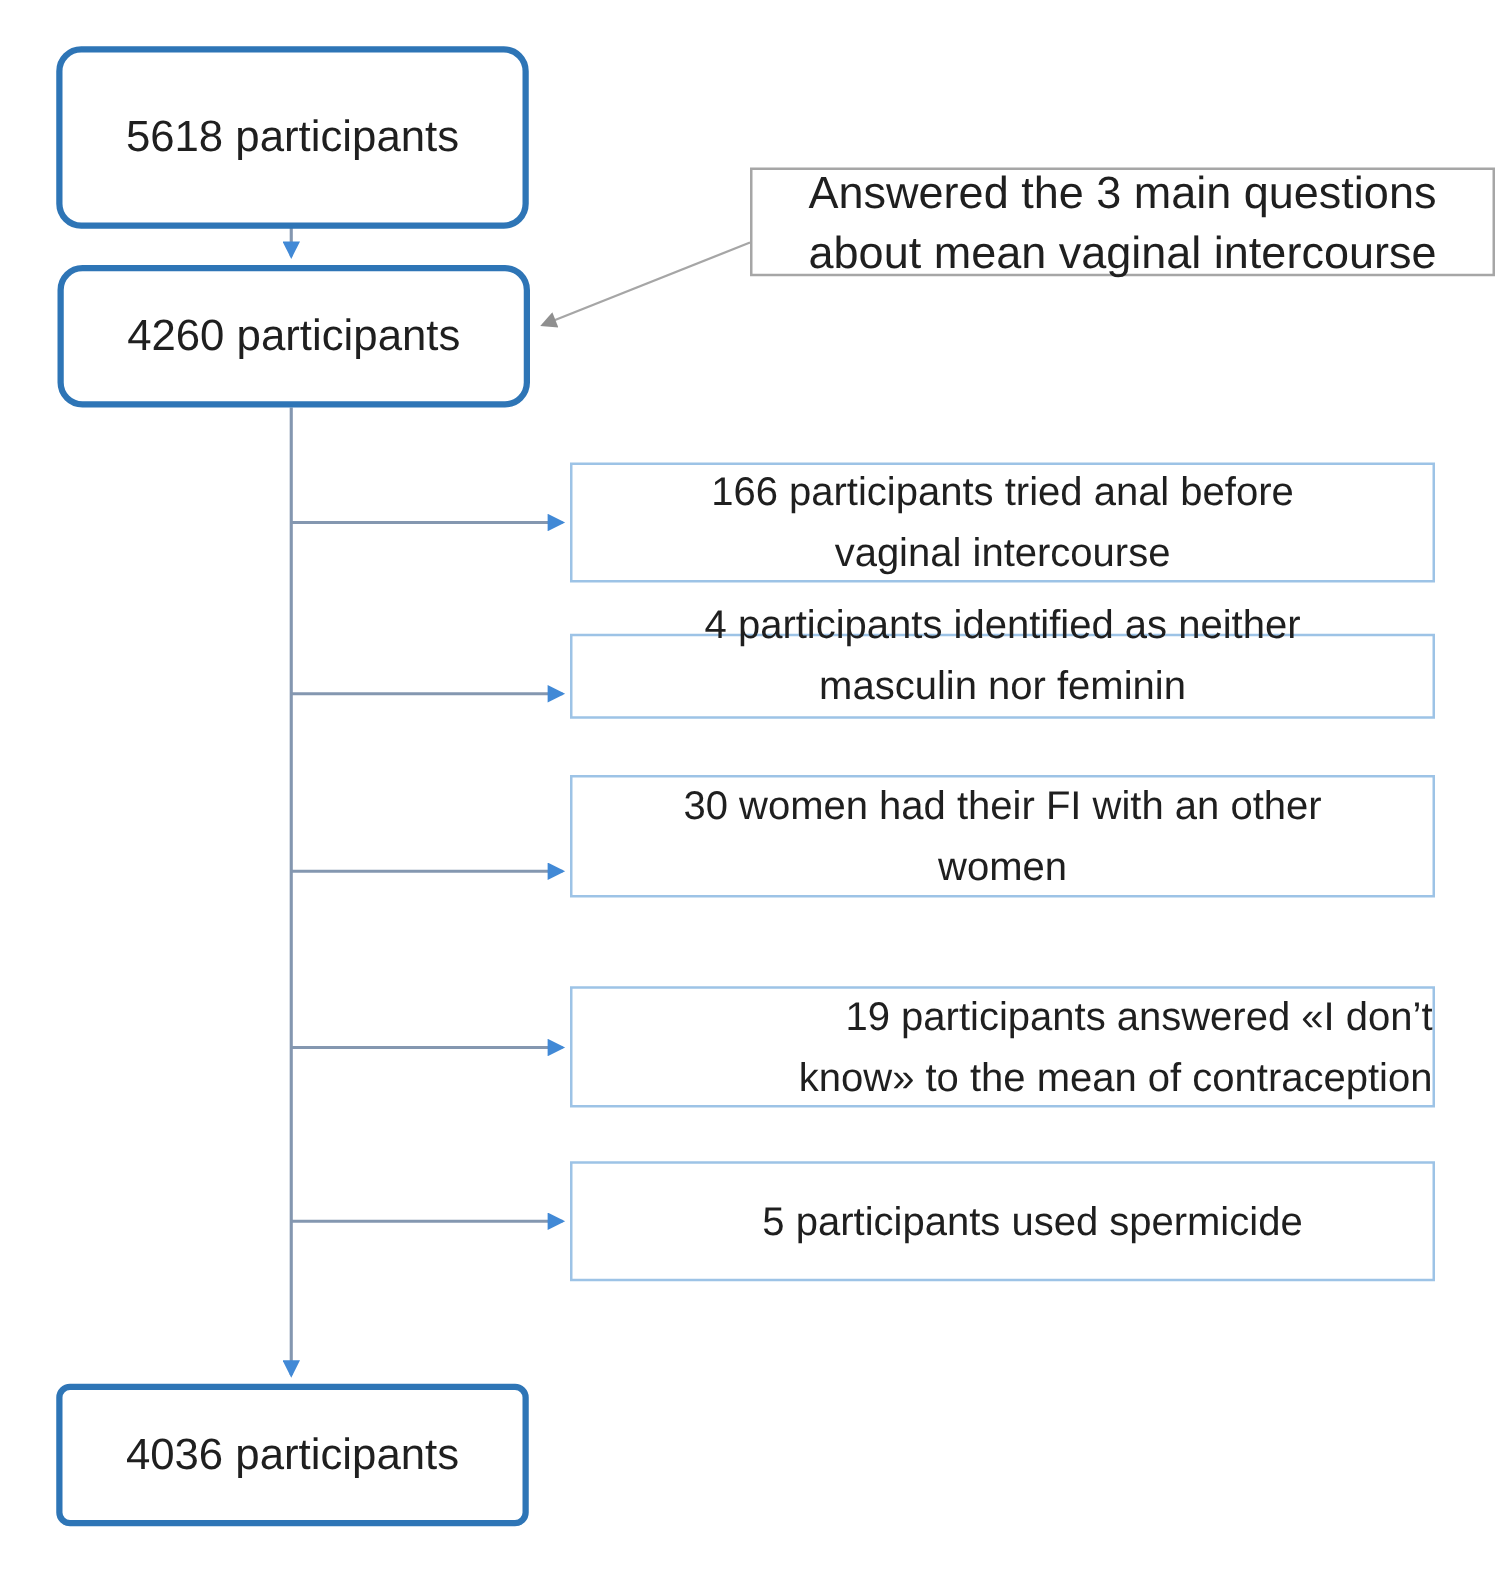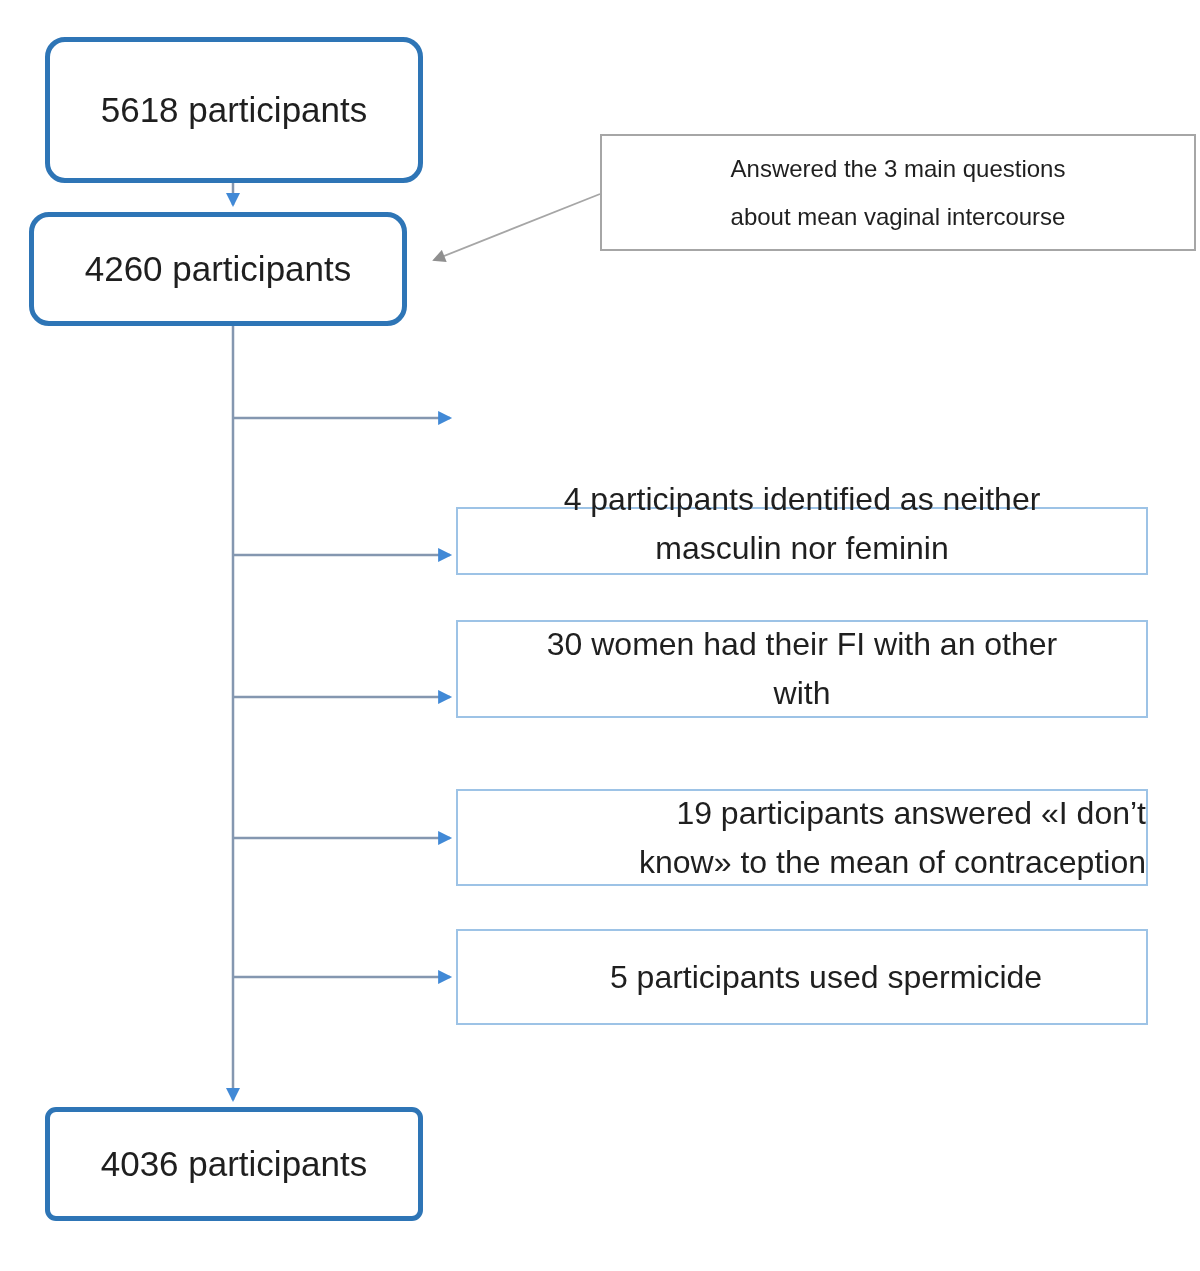--- a/index.html
+++ b/index.html
@@ -41,36 +41,36 @@
     border-radius: 20px;
     background: #fff;
     display: flex;
     align-items: center;
     justify-content: center;
     text-align: center;
     font-size: 35px;
     line-height: 1.2;
   }
   .node-start   { left: 45px;  top: 37px;   width: 378px; height: 146px; }
-  .node-middle  { left: 29px;  top: 212px;  width: 378px; height: 114px; }
+  .node-middle  { left: 46px;  top: 212px;  width: 378px; height: 114px; }
   .node-final   { left: 45px;  top: 1107px; width: 378px; height: 114px; border-radius: 11px; }
 
   .note-box {
     position: absolute;
     left: 600px; top: 134px;
-    width: 596px; height: 117px;
+    width: 596px; height: 87px;
     box-sizing: border-box;
     border: 2px solid var(--note-border);
     background: #fff;
     display: flex;
     flex-direction: column;
     align-items: center;
     justify-content: center;
     text-align: center;
-    font-size: 24px;
+    font-size: 36px;
   }
   .note-box .line { line-height: 48px; white-space: nowrap; }
 
   .exclusion-box {
     position: absolute;
     left: 456px;
     width: 692px;
     box-sizing: border-box;
     border: 2px solid var(--exclusion-border);
     background: #fff;
@@ -126,29 +126,33 @@
 
   <div class="node node-middle">
     <span>4260 participants</span>
   </div>
 
   <div class="note-box">
     <div class="line">Answered the 3 main questions</div>
     <div class="line">about mean vaginal intercourse</div>
   </div>
 
+  <div class="exclusion-box excl-1">
+    <div class="line">166 participants tried anal before</div>
+    <div class="line">vaginal intercourse</div>
+  </div>
 
   <div class="exclusion-box excl-2">
     <div class="line">4 participants identified as neither</div>
     <div class="line">masculin nor feminin</div>
   </div>
 
   <div class="exclusion-box excl-3">
     <div class="line">30 women had their FI with an other</div>
-    <div class="line">with</div>
+    <div class="line">women</div>
   </div>
 
   <div class="exclusion-box excl-4">
     <div class="line">19 participants answered «I don’t</div>
     <div class="line">know» to the mean of contraception</div>
   </div>
 
   <div class="exclusion-box excl-5">
     <div class="line">5 participants used spermicide</div>
   </div>

